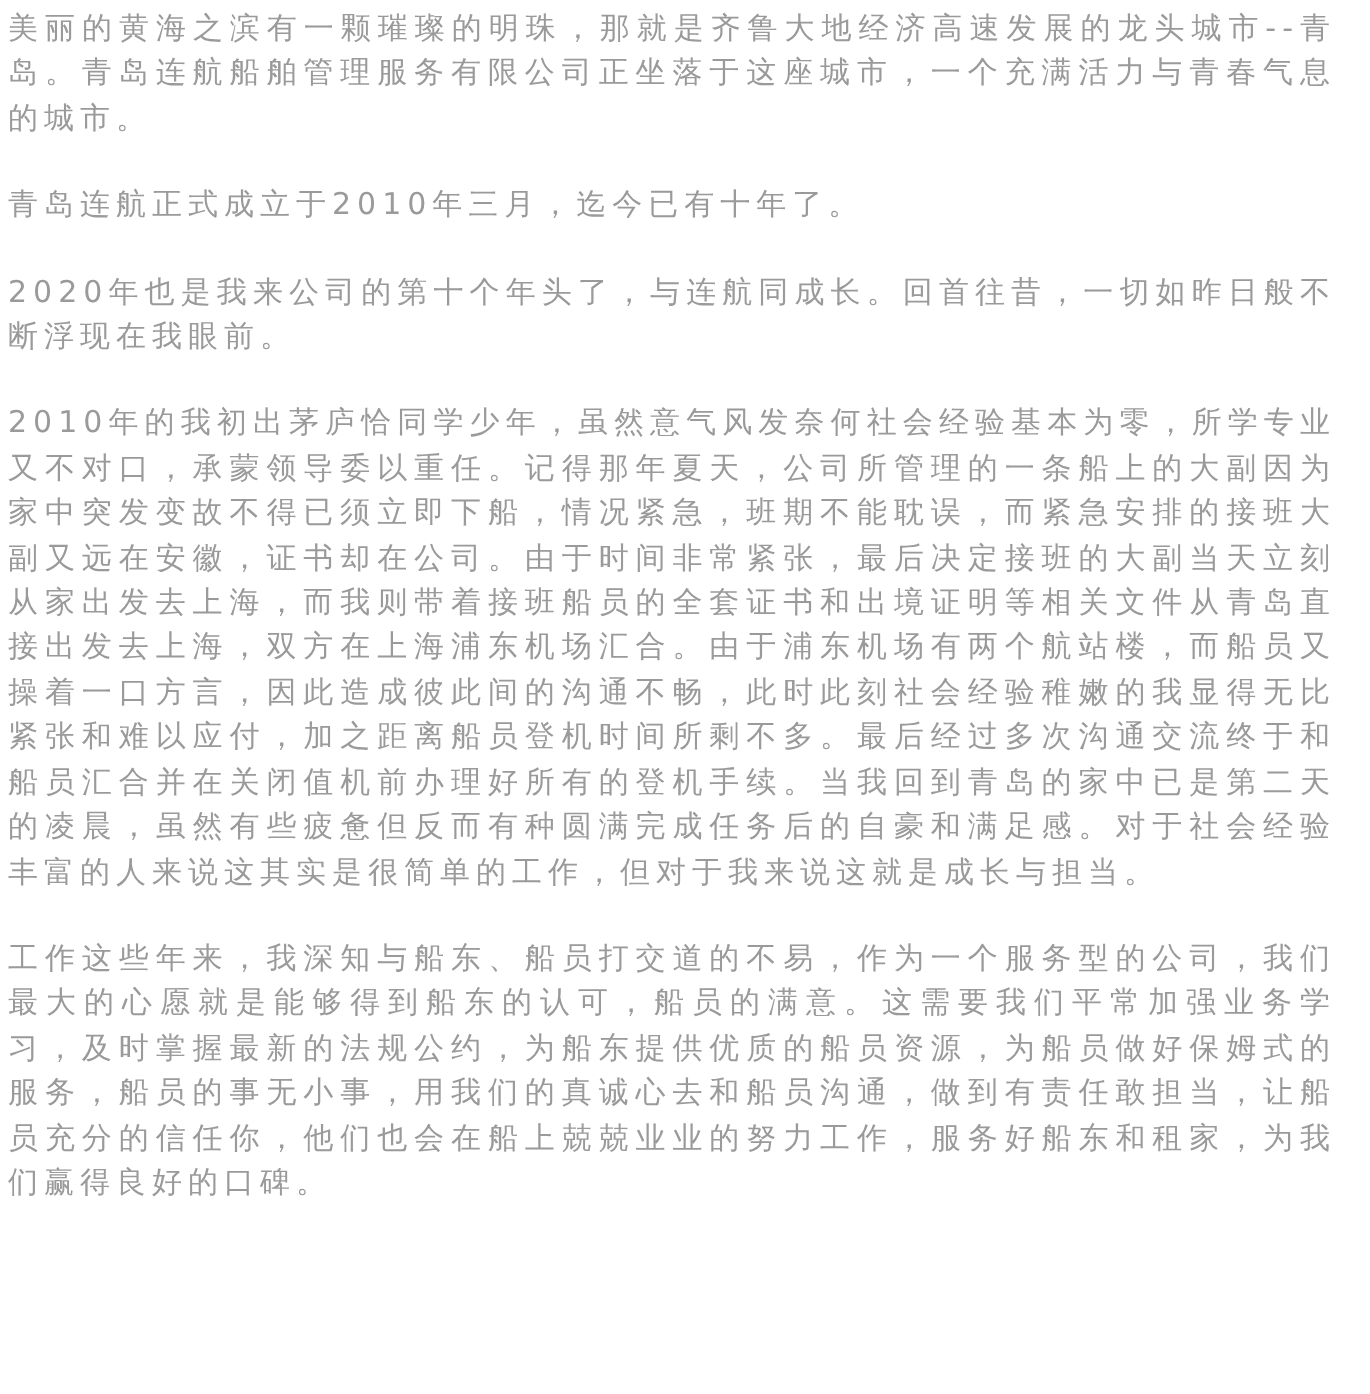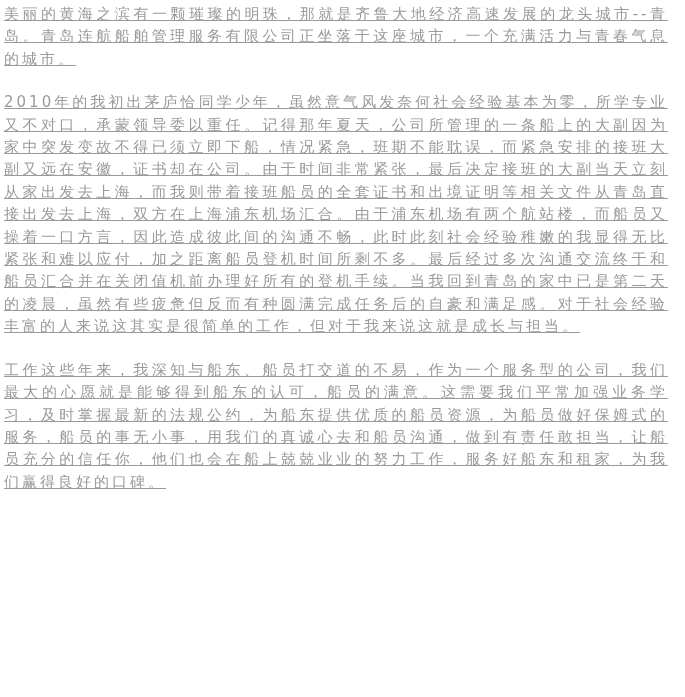--- a/index.html
+++ b/index.html
@@ -20,27 +20,28 @@
     color: #9a9a9a;
   }
   .article p {
     margin: 0 12px 21px 0;
     font-size: 15px;
     line-height: 22.4px;
     letter-spacing: 3px;
     text-align: justify;
     text-justify: inter-ideograph;
     word-break: break-all;
-    text-decoration: underline;
     -webkit-font-smoothing: antialiased;
   }
   .article p:last-child {
     margin-bottom: 0;
   }
 </style>
 </head>
 <body style="background: rgb(255, 255, 255);">
 
 <div class="article" style="color: rgb(154, 154, 154);">
   <p>美丽的黄海之滨有一颗璀璨的明珠，那就是齐鲁大地经济高速发展的龙头城市--青岛。青岛连航船舶管理服务有限公司正坐落于这座城市，一个充满活力与青春气息的城市。</p>
+  <p>青岛连航正式成立于2010年三月，迄今已有十年了。</p>
+  <p>2020年也是我来公司的第十个年头了，与连航同成长。回首往昔，一切如昨日般不断浮现在我眼前。</p>
   <p>2010年的我初出茅庐恰同学少年，虽然意气风发奈何社会经验基本为零，所学专业又不对口，承蒙领导委以重任。记得那年夏天，公司所管理的一条船上的大副因为家中突发变故不得已须立即下船，情况紧急，班期不能耽误，而紧急安排的接班大副又远在安徽，证书却在公司。由于时间非常紧张，最后决定接班的大副当天立刻从家出发去上海，而我则带着接班船员的全套证书和出境证明等相关文件从青岛直接出发去上海，双方在上海浦东机场汇合。由于浦东机场有两个航站楼，而船员又操着一口方言，因此造成彼此间的沟通不畅，此时此刻社会经验稚嫩的我显得无比紧张和难以应付，加之距离船员登机时间所剩不多。最后经过多次沟通交流终于和船员汇合并在关闭值机前办理好所有的登机手续。当我回到青岛的家中已是第二天的凌晨，虽然有些疲惫但反而有种圆满完成任务后的自豪和满足感。对于社会经验丰富的人来说这其实是很简单的工作，但对于我来说这就是成长与担当。</p>
   <p>工作这些年来，我深知与船东、船员打交道的不易，作为一个服务型的公司，我们最大的心愿就是能够得到船东的认可，船员的满意。这需要我们平常加强业务学习，及时掌握最新的法规公约，为船东提供优质的船员资源，为船员做好保姆式的服务，船员的事无小事，用我们的真诚心去和船员沟通，做到有责任敢担当，让船员充分的信任你，他们也会在船上兢兢业业的努力工作，服务好船东和租家，为我们赢得良好的口碑。</p>
 </div>
 
 </body></html>

